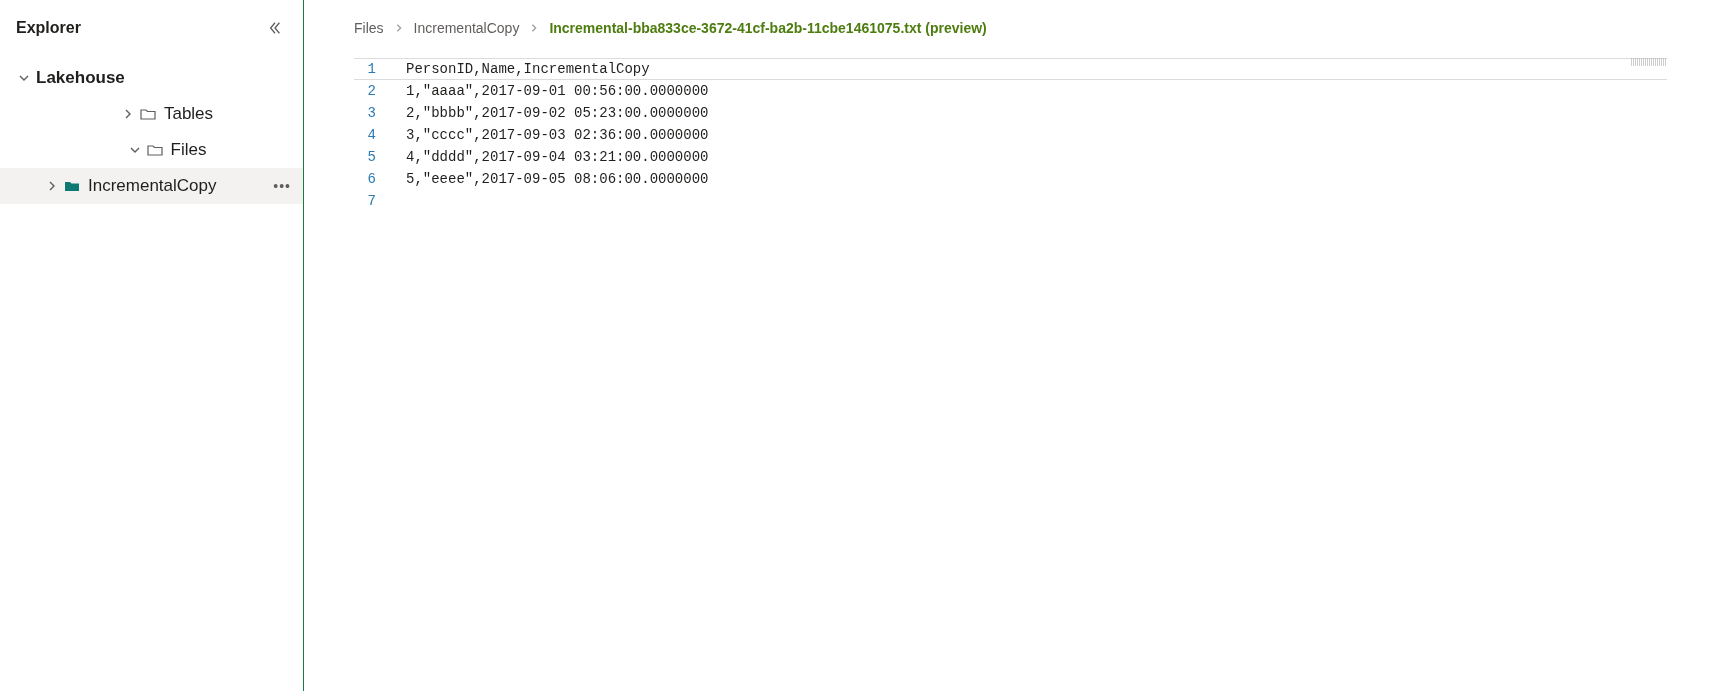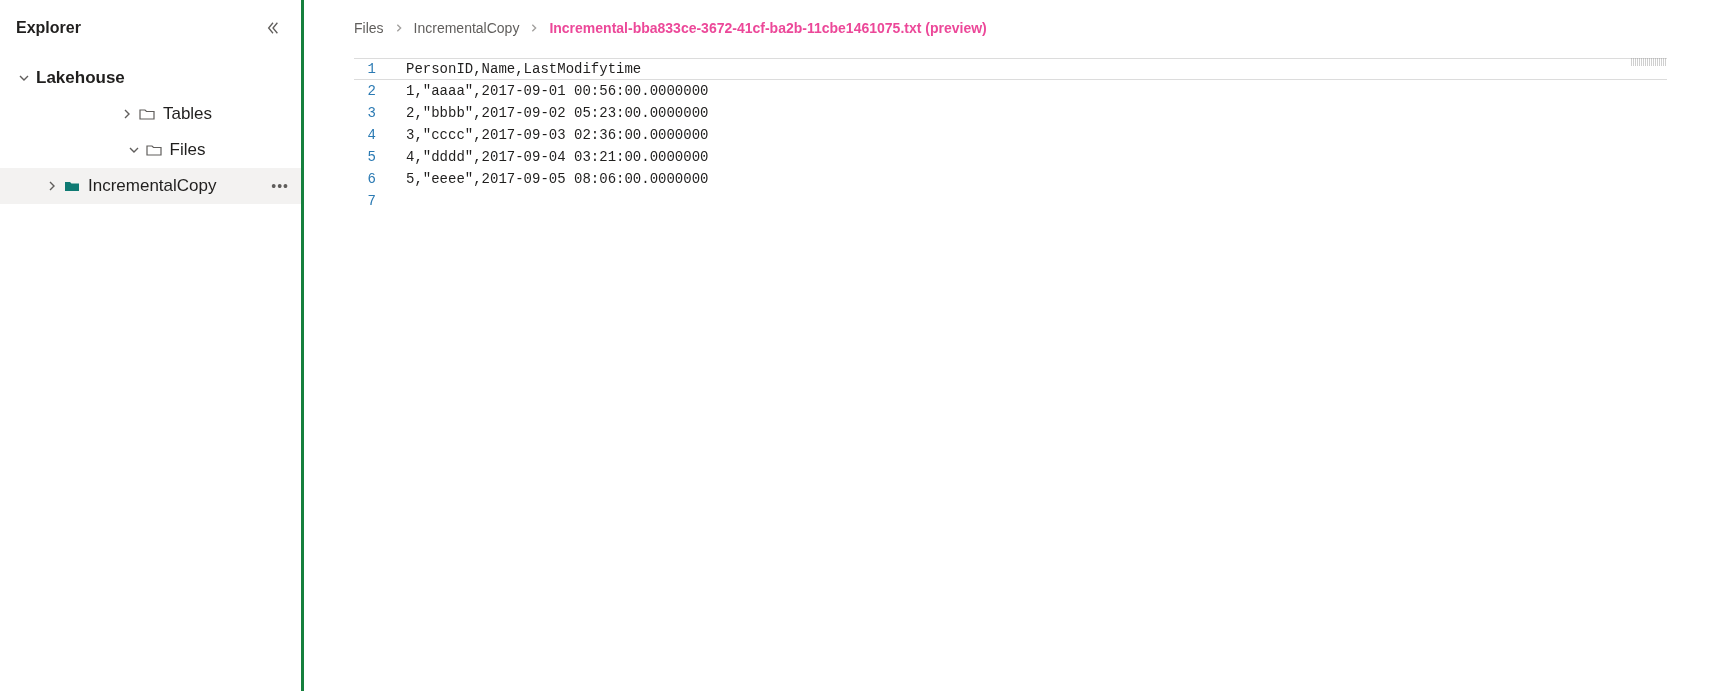--- a/index.html
+++ b/index.html
@@ -11,21 +11,21 @@
       font-family: "Segoe UI", Arial, sans-serif;
       font-size: 14px;
       color: #323130;
       background: #ffffff;
       width: 1717px;
       height: 691px;
       display: flex;
     }
     .sidebar {
       width: 304px;
-      border-right: 3px solid #15803d;
+      border-right: 1px solid #15803d;
       padding-top: 8px;
       position: relative;
     }
     .sidebar-header {
       display: flex;
       align-items: center;
       justify-content: space-between;
       padding: 8px 16px;
     }
     .sidebar-title {
@@ -119,21 +119,21 @@
       margin-bottom: 22px;
     }
     .breadcrumb-link {
       font-size: 14px;
       color: #605e5c;
       cursor: pointer;
     }
     .breadcrumb-current {
       font-size: 14px;
       font-weight: 600;
-      color: #ec4899;
+      color: #4d7c0f;
     }
     .breadcrumb-sep {
       color: #a19f9d;
       font-size: 14px;
     }
     .editor {
       display: flex;
       font-family: Consolas, "Courier New", monospace;
       font-size: 14px;
       line-height: 22px;
@@ -266,21 +266,21 @@
       <div class="gutter">
         <div>1</div>
         <div>2</div>
         <div>3</div>
         <div>4</div>
         <div>5</div>
         <div>6</div>
         <div>7</div>
       </div>
       <div class="code">
-        <div>PersonID,Name,LastModifytime</div>
+        <div>PersonID,Name,IncrementalCopy</div>
         <div>1,"aaaa",2017-09-01 00:56:00.0000000</div>
         <div>2,"bbbb",2017-09-02 05:23:00.0000000</div>
         <div>3,"cccc",2017-09-03 02:36:00.0000000</div>
         <div>4,"dddd",2017-09-04 03:21:00.0000000</div>
         <div>5,"eeee",2017-09-05 08:06:00.0000000</div>
         <div></div>
       </div>
     </div>
   </div>
 </div>

